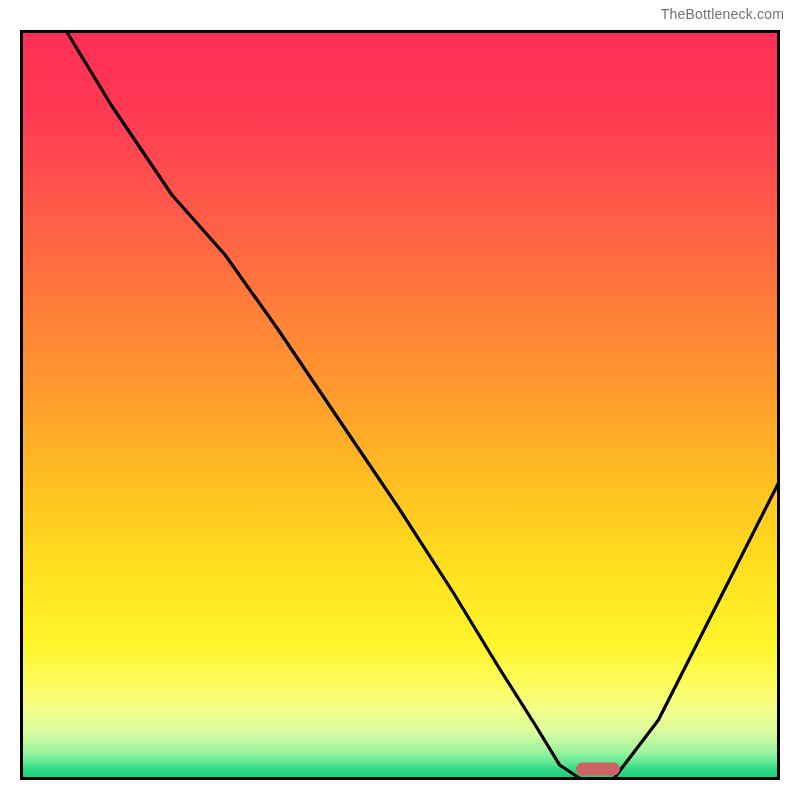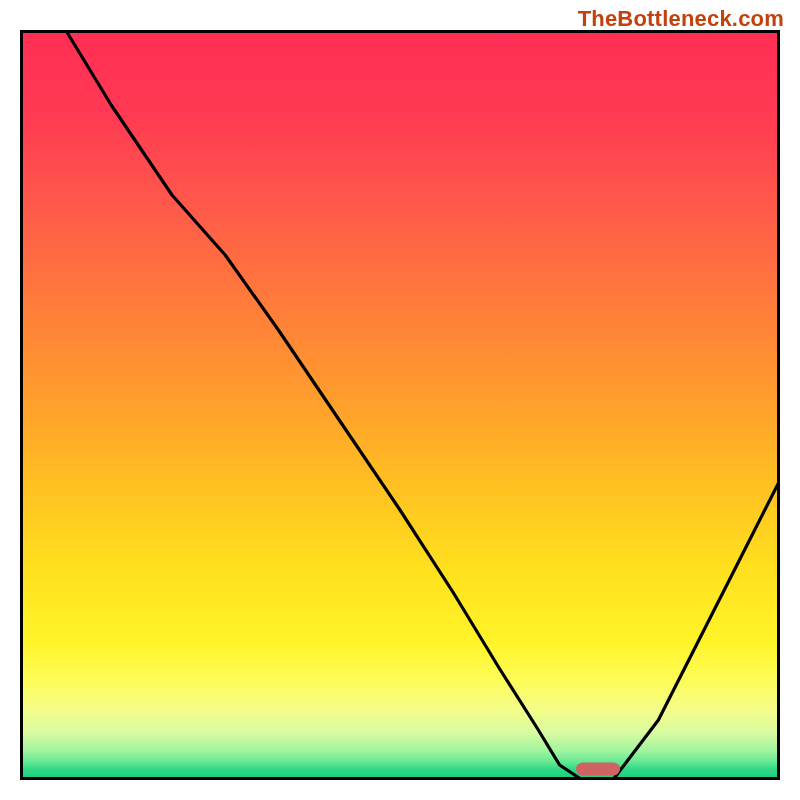--- a/index.html
+++ b/index.html
@@ -9,23 +9,23 @@
     height: 800px;
     background: #ffffff;
     font-family: Arial, Helvetica, sans-serif;
     position: relative;
     overflow: hidden;
   }
   .watermark {
     position: absolute;
     top: 6px;
     right: 16px;
-    font-size: 22px;
-    font-weight: bold;
-    color: #c2410c;
+    font-size: 14px;
+    font-weight: normal;
+    color: #737373;
     letter-spacing: 0.2px;
     z-index: 30;
   }
   .frame {
     position: absolute;
     left: 20px;
     top: 30px;
     width: 760px;
     height: 750px;
   }

